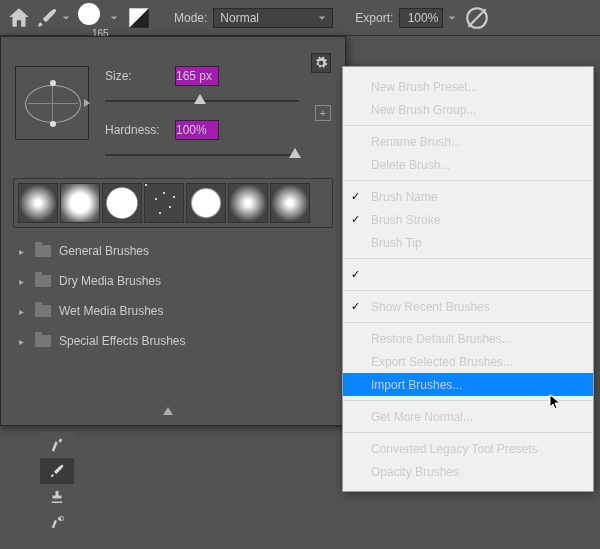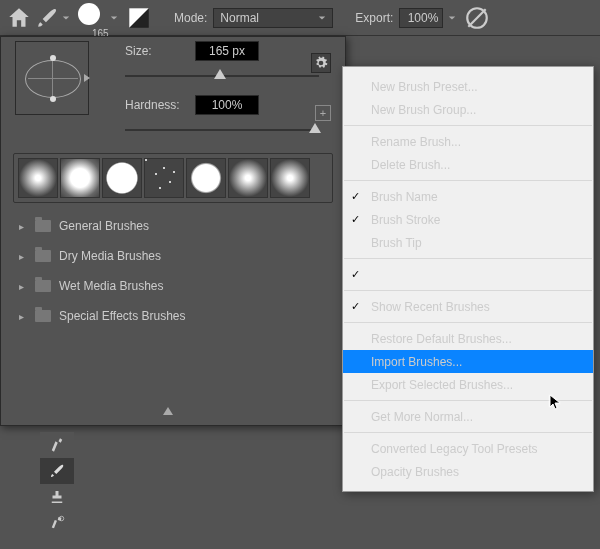--- a/index.html
+++ b/index.html
@@ -8,31 +8,31 @@
 .tbtn{width:26px;height:26px;display:flex;align-items:center;justify-content:center;margin-right:2px;}
 .brush-size-indicator{position:relative;width:34px;height:30px;display:flex;flex-direction:column;align-items:center;justify-content:flex-start;margin-right:2px;}
 .brush-circle{width:22px;height:22px;border-radius:50%;background:#fff;}
 .brush-num{position:absolute;bottom:-6px;left:20px;font-size:10px;color:#ccc;}
 .dd{width:12px;display:flex;align-items:center;justify-content:center;}
 .mode-label{margin-left:20px;margin-right:6px;color:#ccc;}
 .mode-select{width:120px;height:20px;background:#424242;border:1px solid #2a2a2a;display:flex;align-items:center;padding:0 6px;justify-content:space-between;}
 .opacity-label{margin-left:22px;margin-right:6px;}
 .opacity-val{width:44px;height:20px;background:#424242;border:1px solid #2a2a2a;display:flex;align-items:center;justify-content:flex-end;padding:0 4px;}
 .panel{position:absolute;top:36px;left:0;width:346px;height:390px;background:#535353;border:1px solid #2a2a2a;box-shadow:2px 2px 8px rgba(0,0,0,0.5);}
-.panel-top{display:flex;padding:4px 14px 4px 14px;gap:20px;}
+.panel-top{display:flex;padding:29px 14px 4px 14px;}
 .preview{width:74px;height:74px;border:1px solid #2a2a2a;background:#535353;position:relative;margin-right:16px;}
 .preview-ellipse{position:absolute;left:9px;top:18px;width:56px;height:38px;border:1px solid #aaa;border-radius:50%;}
 .preview-cross-v{position:absolute;left:36px;top:16px;width:1px;height:42px;background:#888;}
 .preview-cross-h{position:absolute;left:12px;top:36px;width:50px;height:1px;background:#888;}
 .preview-dot{position:absolute;width:6px;height:6px;background:#ddd;border-radius:50%;}
 .preview-arrow{position:absolute;right:-2px;top:32px;width:0;height:0;border-left:6px solid #aaa;border-top:4px solid transparent;border-bottom:4px solid transparent;}
 .ctrl-col{flex:1;}
 .ctrl-row{display:flex;align-items:center;margin-bottom:8px;}
 .ctrl-lbl{width:70px;}
-.ctrl-val{width:64px;height:20px;background:#000000;border:1px solid #2a2a2a;text-align:center;line-height:18px;}
+.ctrl-val{width:44px;height:20px;background:#a21caf;border:1px solid #2a2a2a;line-height:18px;}
 .slider{width:194px;height:14px;position:relative;margin-left:0px;}
 .slider-track{position:absolute;top:6px;left:0;right:0;height:2px;background:#333;}
 .slider-thumb{position:absolute;top:0;width:0;height:0;border-left:6px solid transparent;border-right:6px solid transparent;border-bottom:10px solid #ccc;transform:translateX(-6px);}
 .gear{position:absolute;top:16px;right:14px;width:20px;height:20px;background:#424242;border:1px solid #2a2a2a;display:flex;align-items:center;justify-content:center;}
 .plus-box{position:absolute;top:68px;right:14px;width:16px;height:16px;border:1px solid #888;display:flex;align-items:center;justify-content:center;font-size:11px;color:#aaa;}
 .thumbs{display:flex;padding:4px 12px;gap:2px;margin-top:8px;border:1px solid #333;margin:12px 12px 4px 12px;padding:4px;border-radius:2px;}
 .thumb{width:40px;height:40px;background:#444;border:1px solid #333;position:relative;overflow:hidden;}
 .radial{width:100%;height:100%;background:radial-gradient(circle at center,#fff 0%,#fff 10%,#444 70%);}
 .folders{padding:4px 12px;}
 .folder{display:flex;align-items:center;height:30px;gap:8px;padding-left:6px;}
@@ -260,25 +260,25 @@
     </div>
     <div class="msep"></div>
     <div class="mitem">
       <span class="mcheck">✓</span>
       <span>Show Recent Brushes</span>
     </div>
     <div class="msep"></div>
     <div class="mitem">
       <span>Restore Default Brushes...</span>
     </div>
+    <div class="mitem disabled">
+      <span>Export Selected Brushes...</span>
+    </div>
     <div class="mitem highlight">
       <span>Import Brushes...</span>
-    </div>
-    <div class="mitem disabled">
-      <span>Export Selected Brushes...</span>
     </div>
     <div class="msep"></div>
     <div class="mitem">
       <span>Get More Normal...</span>
     </div>
     <div class="msep"></div>
     <div class="mitem">
       <span>Converted Legacy Tool Presets</span>
     </div>
     <div class="mitem">

